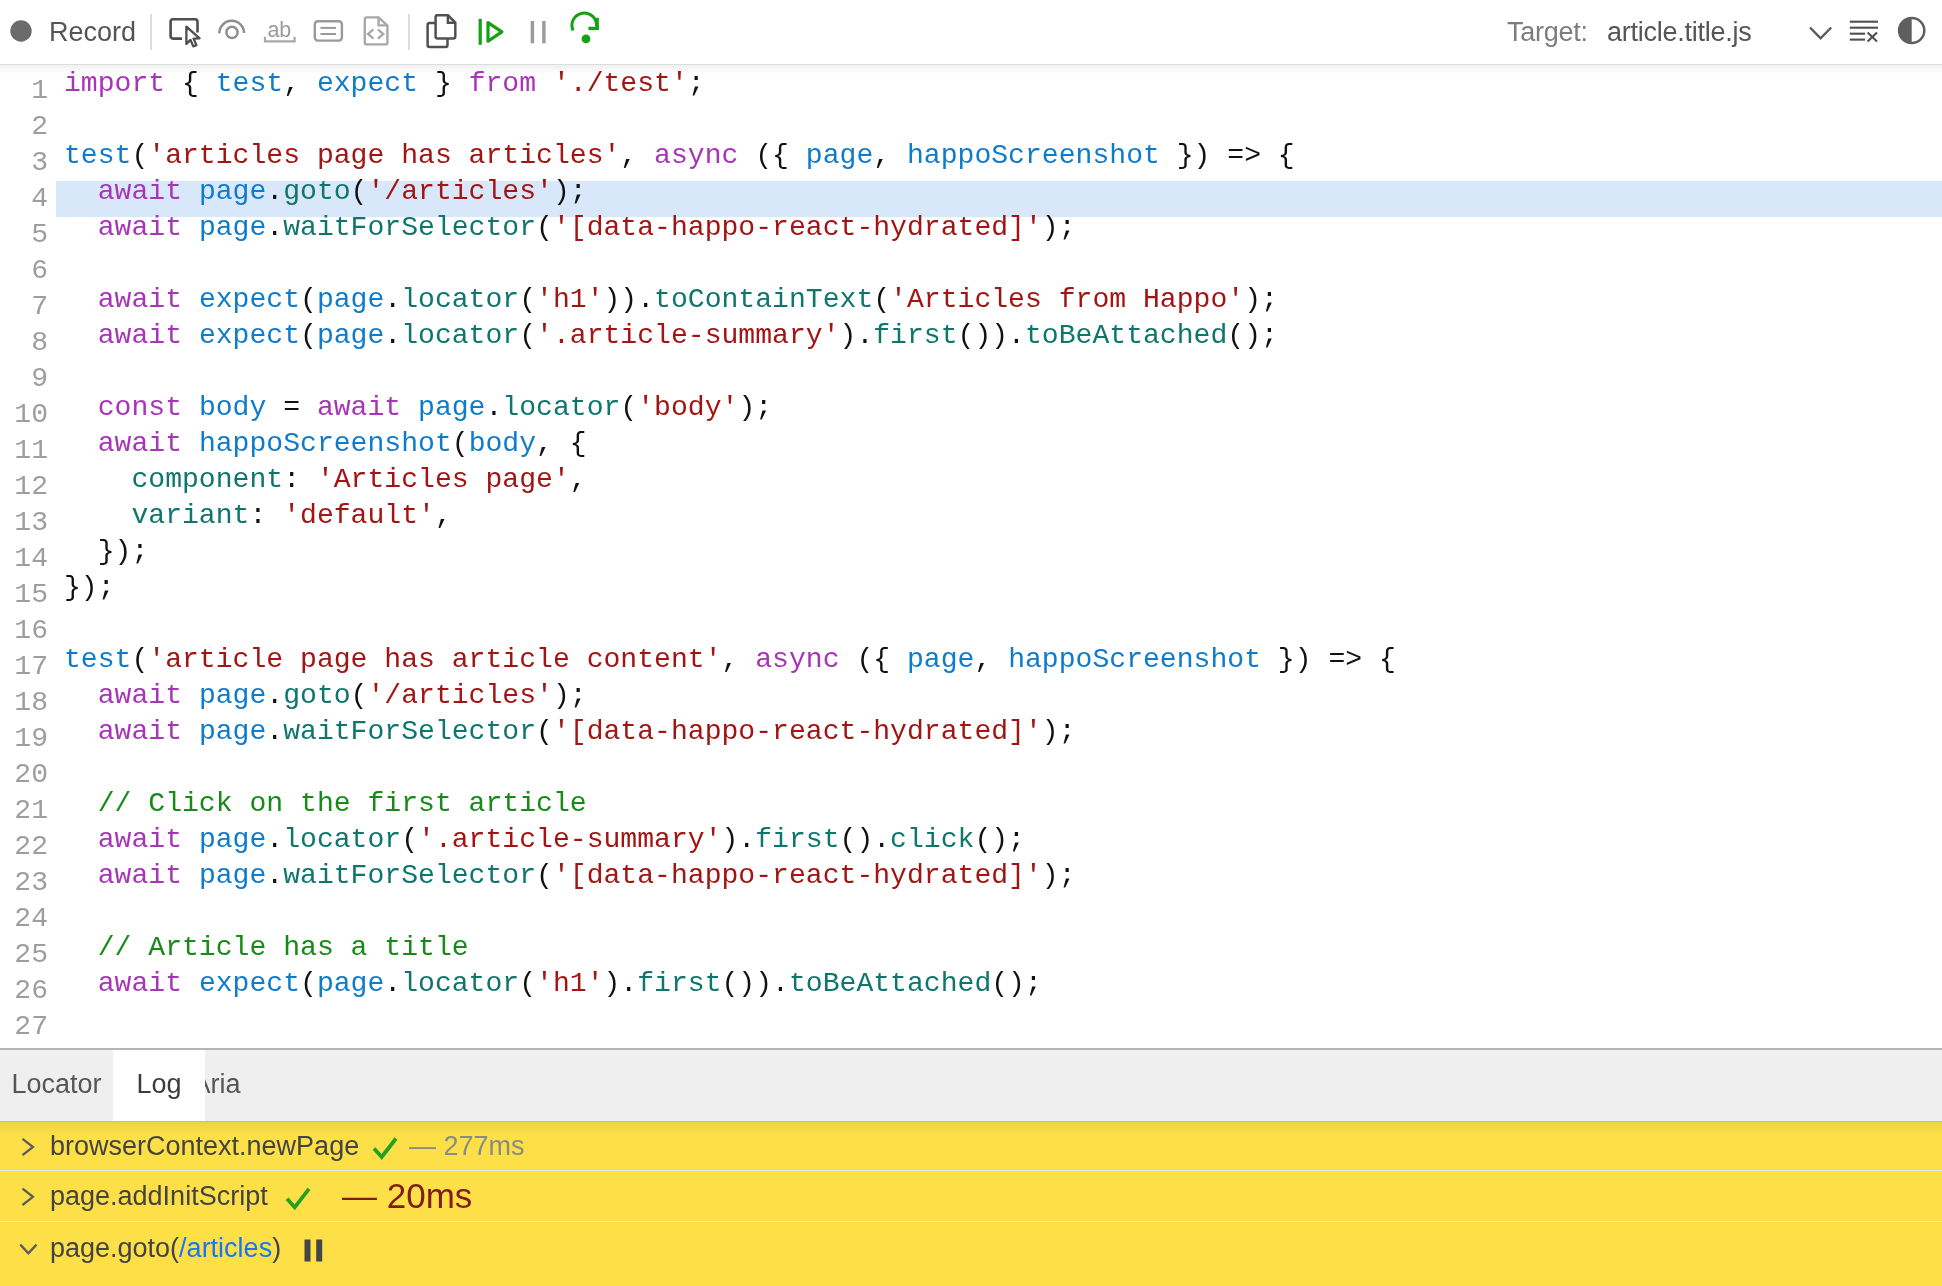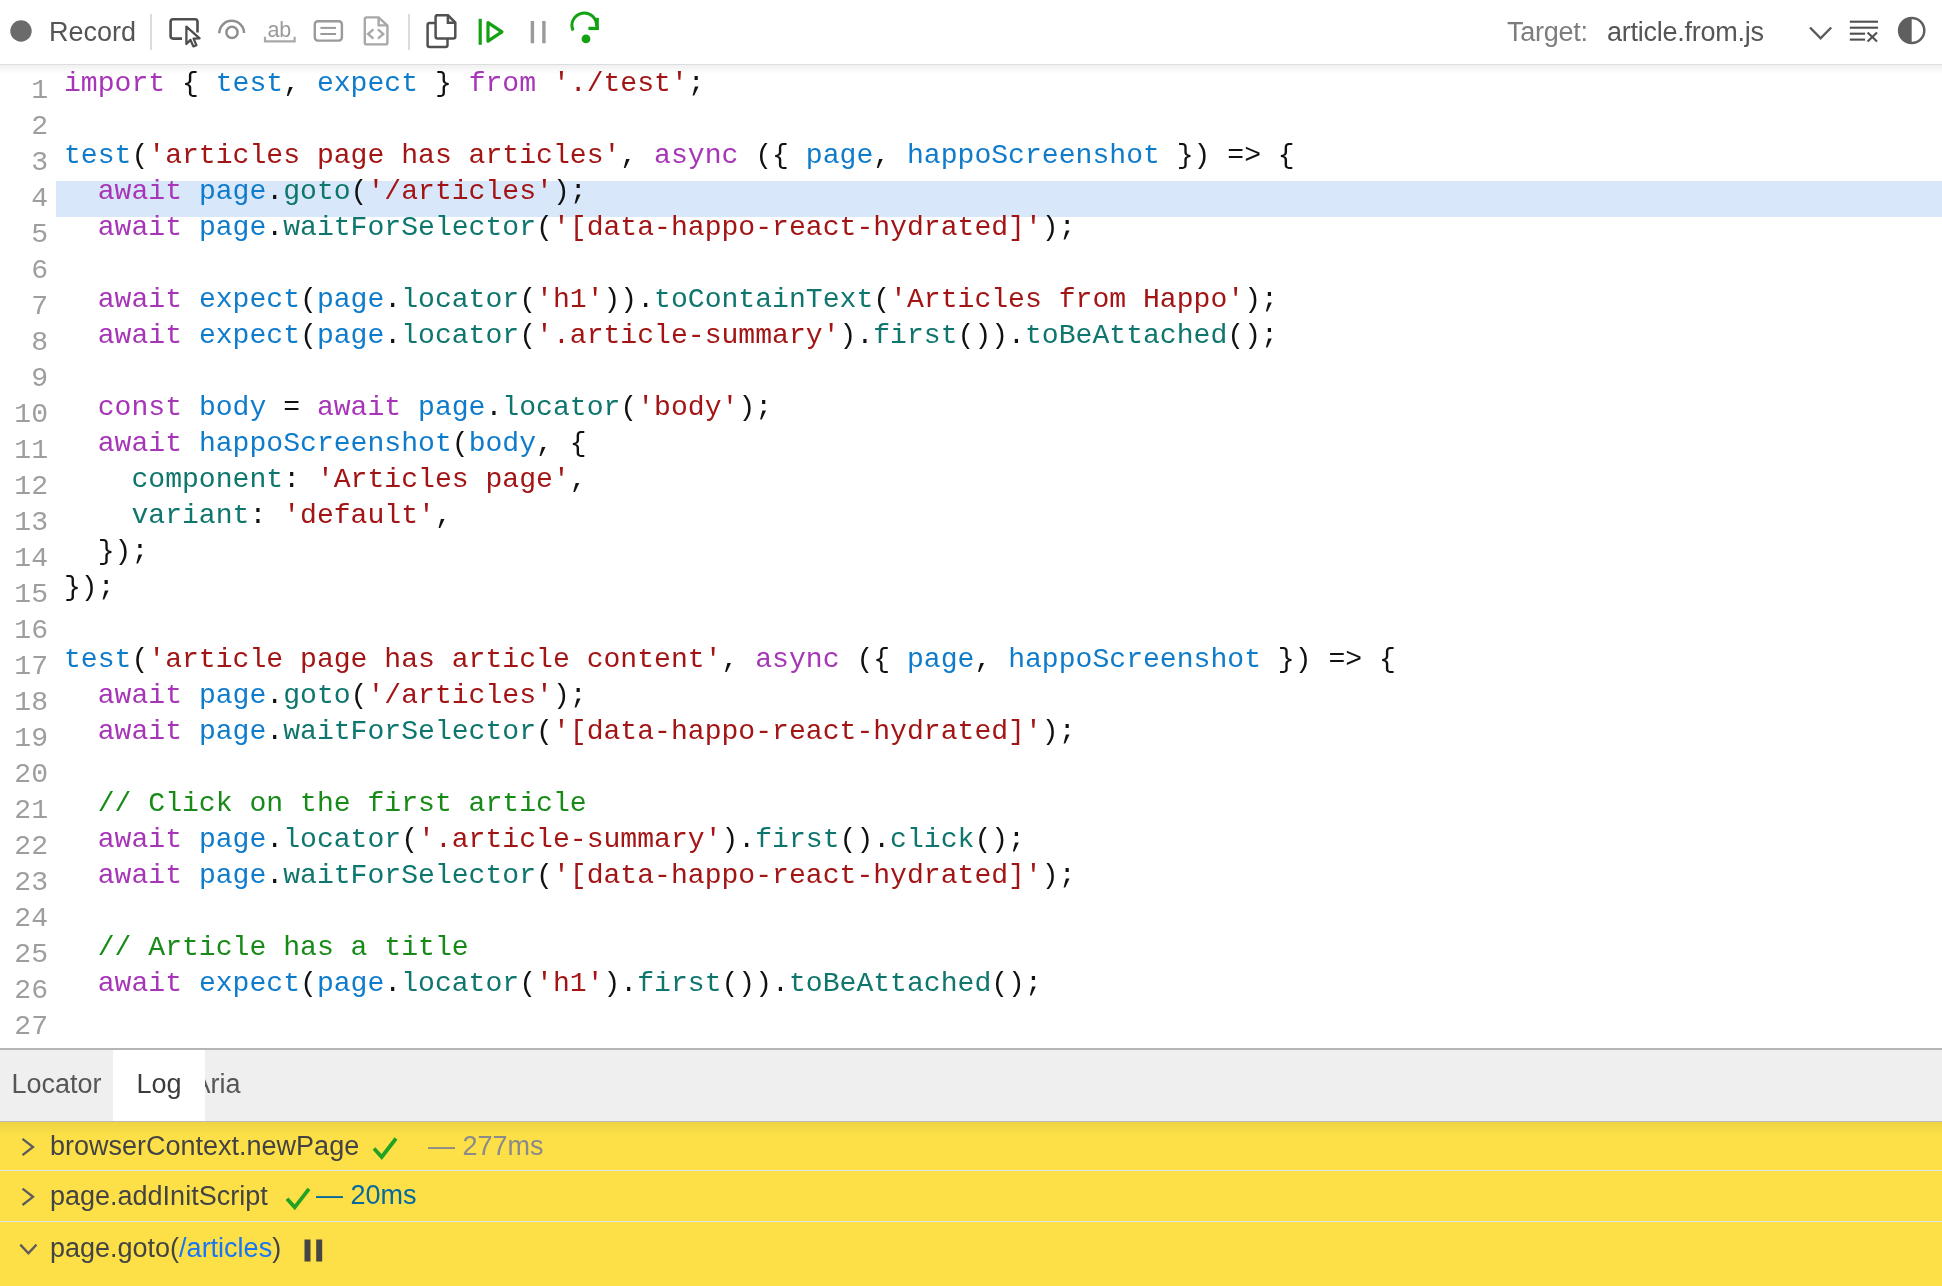--- a/index.html
+++ b/index.html
@@ -45,21 +45,21 @@
 .lr-text { position:absolute; left:50px; top:0; height:100%; display:flex; align-items:center; font-size:27px; color:#434343; white-space:pre; }
 .lnk { color:#1676f3; }
 svg.ovl { position:absolute; left:0; top:0; }
 </style>
 </head>
 <body>
 
 <div class="toolbar">
   <div class="tb-label" id="lbl-record">Record</div>
   <div class="tb-label" id="lbl-target">Target:</div>
-  <div class="tb-label" id="lbl-spec">article.from.js</div>
+  <div class="tb-label" id="lbl-spec">article.title.js</div>
 </div>
 <svg class="ovl" width="1942" height="80" style="z-index:7">
 
   <circle cx="21" cy="31" r="10.7" fill="#6b6b6b"></circle>
 
   <rect x="150" y="14" width="2" height="36" fill="#dcdcdc"></rect>
 
   <g stroke="#4e4e4e" stroke-width="2.6" fill="none">
     <path d="M182,38.6 H173.1 a2.5,2.5 0 0 1 -2.5,-2.5 V21.7 a2.5,2.5 0 0 1 2.5,-2.5 H195 a2.5,2.5 0 0 1 2.5,2.5 V32.4"></path>
   </g>
@@ -212,14 +212,14 @@
   <path d="M22.5,1138.8 l10.5,8.2 l-10.5,8.2" stroke="#5c5c5c" stroke-width="2.3" fill="none"></path>
   <path d="M22.5,1188.6 l10.5,8.2 l-10.5,8.2" stroke="#5c5c5c" stroke-width="2.3" fill="none"></path>
   <path d="M20.3,1244.6 L28.4,1253.3 L36.5,1244.6" stroke="#5c5c5c" stroke-width="2.3" fill="none"></path>
 
   <path d="M374,1148.5 L381.7,1157 L396,1138.5" stroke="#23a123" stroke-width="3.8" fill="none"></path>
   <path d="M287,1198.8 L294.7,1207.3 L309,1188.8" stroke="#23a123" stroke-width="3.8" fill="none"></path>
 
   <rect x="304.5" y="1239.5" width="6" height="22" fill="#454545"></rect>
   <rect x="316.2" y="1239.5" width="6" height="22" fill="#454545"></rect>
 </svg>
-<div style="position:absolute; left:428px; top:1122px; height:48px; line-height:48px; font-size:27px; color:#8a8a8a;">— 277ms</div>
-<div style="position:absolute; left:316px; top:1170px; height:51px; line-height:51px; font-size:27px; color:#0369a1;">— 20ms</div>
+<div style="position:absolute; left:409px; top:1122px; height:48px; line-height:48px; font-size:27px; color:#8a8a8a;">— 277ms</div>
+<div style="position:absolute; left:342px; top:1170px; height:51px; line-height:51px; font-size:35px; color:#7f1d1d;">— 20ms</div>
 
 </body></html>

